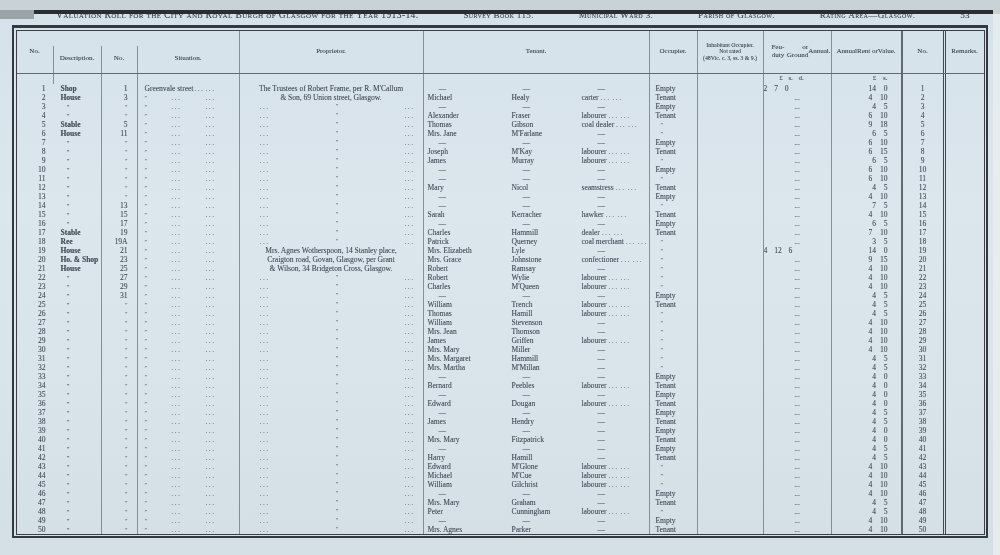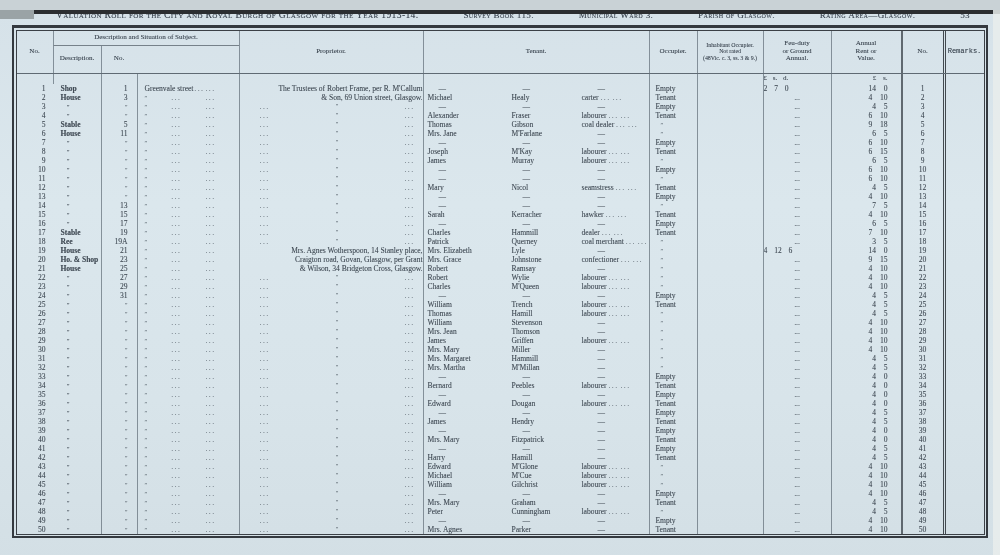--- a/index.html
+++ b/index.html
@@ -45,44 +45,44 @@
   .hdr>div{display:flex;align-items:center;justify-content:center;line-height:1.1;}
   .h-no{grid-area:1/1/3/2;}
   .h-group{grid-area:1/2/2/5;border-bottom:1px solid rgba(55,65,75,.6);}
   .h-desc{grid-area:2/2/3/3;}
   .h-sno{grid-area:2/3/3/4;}
   .h-sit{grid-area:2/4/3/5;}
   .h-prop{grid-area:1/5/3/6;}
   .h-ten{grid-area:1/6/3/7;}
   .h-occ{grid-area:1/7/3/8;}
   .h-inh{grid-area:1/8/3/9;font-size:5.8px;flex-direction:column;}
-  .h-feu{grid-area:1/9/3/10;flex-direction:column;text-align:right;}
-  .h-rent{grid-area:1/10/3/11;flex-direction:column;}
+  .h-feu{grid-area:1/9/3/10;flex-direction:row;text-align:right;}
+  .h-rent{grid-area:1/10/3/11;flex-direction:row;}
   .h-no2{grid-area:1/11/3/12;}
   .h-rem{grid-area:1/12/3/13;}
   .bl{border-left:1px solid rgba(62,75,86,.55);}
   .bl2{border-left:2px solid rgba(45,52,60,.7);}
-  .bld{border-left:3px double rgba(40,46,52,.85);font-family:Liberation Mono, monospace;}
+  .bld{border-left:3px double rgba(40,46,52,.85);}
 
   .units{display:grid;grid-template-columns:var(--cols);height:10px;font-size:7px;}
   .units>div{overflow:hidden;}
-  .u-feu{text-align:left;padding-right:11px;word-spacing:4px;}
+  .u-feu{text-align:center;padding-right:11px;word-spacing:4px;}
   .u-rent{text-align:right;padding-right:13px;word-spacing:5px;}
 
   .rows{display:block;}
   .row{display:grid;grid-template-columns:var(--cols);height:9px;line-height:9px;font-size:7.5px;}
   .row .c{overflow:hidden;white-space:nowrap;}
   .no-l{text-align:right;padding-right:7px;}
   .desc{padding-left:8px;font-weight:bold;}
   .desc.isdit{padding-left:14px;}
   .sno{text-align:right;padding-right:9px;}
   .sit{display:flex;justify-content:space-between;padding:0 23px 0 7px;}
   .sit .sit-t{flex:0 1 auto;}
   .prop{display:flex;}
-  .prop.prop-text{justify-content:flex-end;text-align:center;}
+  .prop.prop-text{justify-content:center;text-align:center;}
   .prop.prop-dit{justify-content:space-between;padding:0 8px 0 20px;}
   .ten{display:flex;padding-left:4px;}
   .tf{flex:0 0 84px;}
   .ts{flex:0 0 70px;}
   .to{flex:1 1 auto;}
   .occ{padding-left:6px;}
   .occ.isdit{padding-left:11px;}
   .feu{text-align:left;padding-right:24px;word-spacing:5px;}
   .feu.cdots{text-align:center;padding-right:0;}
   .rent{text-align:right;padding-right:13px;word-spacing:6px;}
@@ -105,23 +105,23 @@
     <span class="t-part">Municipal Ward 3.</span>
     <span class="t-part">Parish of Glasgow.</span>
     <span class="t-part">Rating Area—Glasgow.</span>
     <span class="t-page">53</span>
   </div>
 
   <div class="table-outer">
     <div class="table-inner">
       <div class="hdr">
         <div class="h-no">No.</div>
-        <div class="h-group bl">Description and Situation of Subject.</div>
         <div class="h-desc bl">Description.</div>
         <div class="h-sno bl">No.</div>
+        <div class="h-sit bl">Situation.</div>
         <div class="h-prop bl">Proprietor.</div>
         <div class="h-ten bl">Tenant.</div>
         <div class="h-occ bl">Occupier.</div>
         <div class="h-inh bl">
           <span>Inhabitant Occupier.</span>
           <span>Not rated</span>
           <span>(48Vic. c. 3, ss. 3 &amp; 9.)</span>
         </div>
         <div class="h-feu bl">
           <span>Feu-duty</span>

